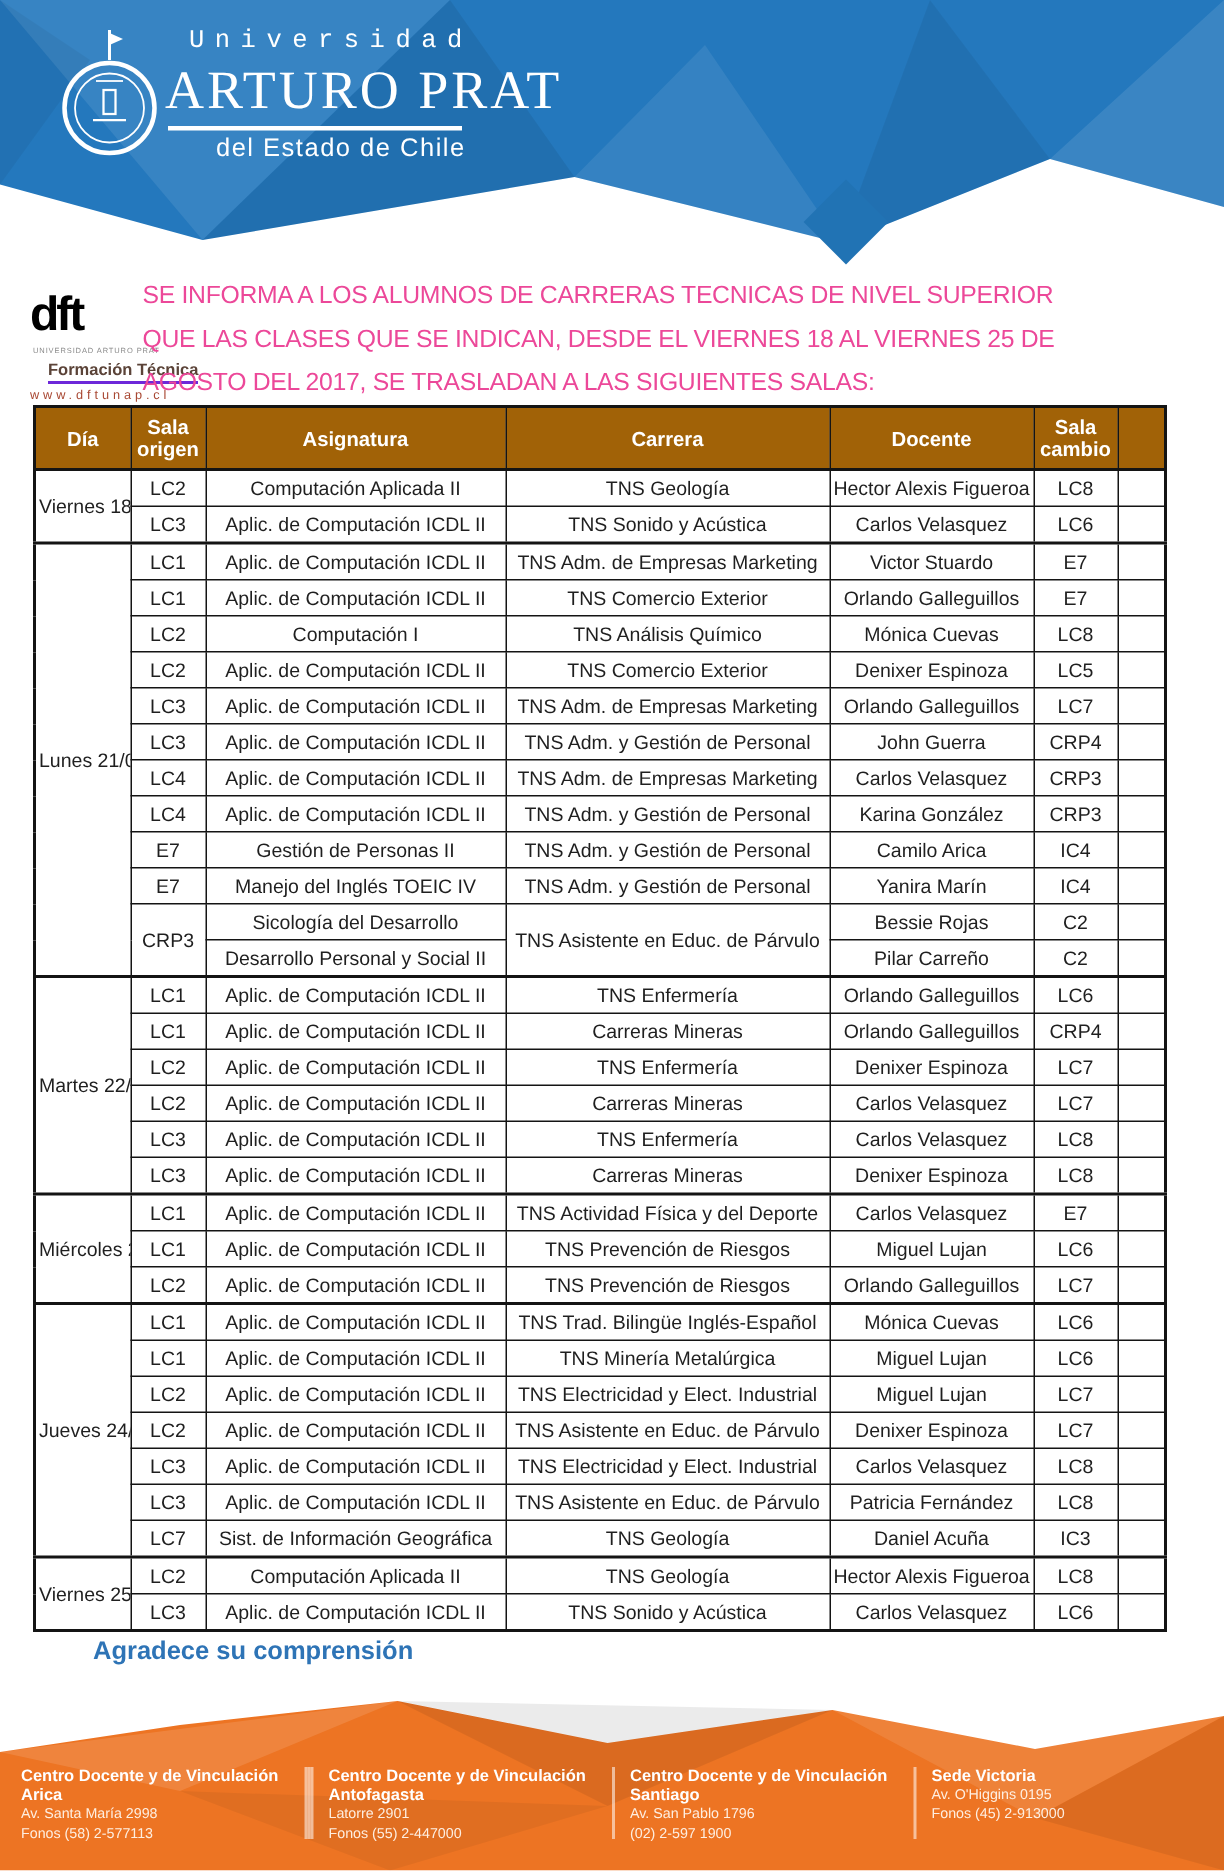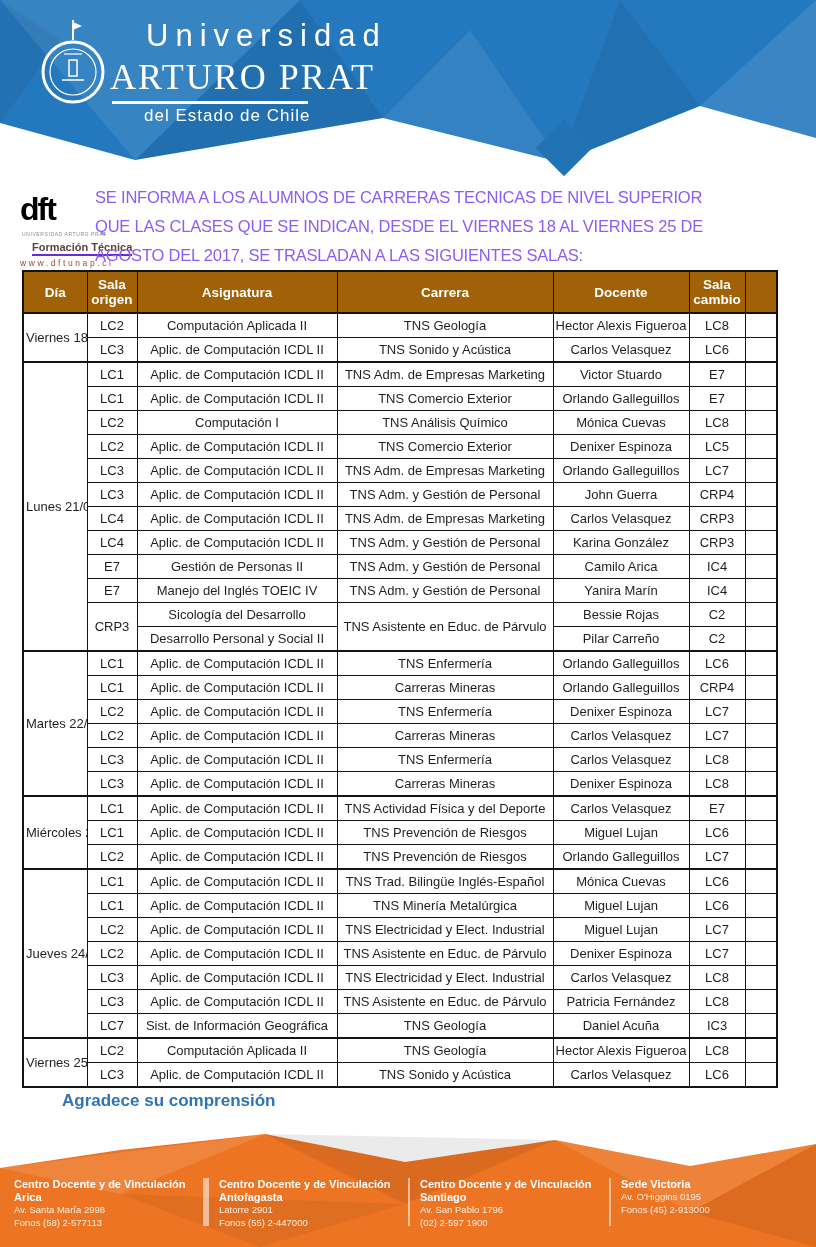--- a/index.html
+++ b/index.html
@@ -6,42 +6,42 @@
   body{
     width:816px;height:1247px;position:relative;overflow:hidden;
     background:#ffffff;font-family:"Liberation Sans", sans-serif;
   }
   
   .banner{position:absolute;left:0;top:0;width:816px;height:185px;}
   .banner svg{display:block;}
   .seal{position:absolute;left:34px;top:10px;width:78px;height:108px;color:#fff;}
   .wordmark{position:absolute;left:110px;top:18px;color:#fff;}
   .wm-universidad{
-    font-family:Liberation Sans, sans-serif;font-size:31px;letter-spacing:7px;
-    margin-left:36px;
+    font-family:Liberation Mono, monospace;font-size:17px;letter-spacing:7px;
+    margin-left:16px;
   }
   .wm-arturoprat{
     font-family:"Liberation Serif", serif;font-size:36px;letter-spacing:2px;
     margin-top:2px;
   }
   .wm-rule{width:196px;height:3px;background:#fff;margin:3px 0 2px 2px;}
   .wm-estado{font-size:17px;letter-spacing:1px;margin-left:34px;}
   .banner-diamond{
     position:absolute;left:544px;top:128px;width:40px;height:40px;
     background:#2173B4;transform:rotate(45deg);
   }
   
   .intro{position:absolute;left:0;top:180px;width:816px;}
   .dft{position:absolute;left:20px;top:8px;width:130px;}
   .dft-acronym{font-weight:bold;font-size:32px;line-height:42px;color:#000000;letter-spacing:-2px;}
   .dft-tiny{font-size:5px;color:#8a8a8a;letter-spacing:.6px;margin:1px 0 0 2px;white-space:nowrap;}
   .dft-name{font-weight:bold;font-size:11px;color:#5b4338;border-bottom:2px solid #6d28d9;
     display:inline-block;padding-bottom:1px;margin-left:12px;}
   .dft-web{font-size:8.5px;letter-spacing:2.6px;color:#a84732;margin-top:2px;}
-  .announce{position:absolute;left:95px;top:3px;color:#8b5cf6;
+  .announce{position:absolute;left:95px;top:3px;color:#ec4899;
     font-size:16.5px;line-height:29px;letter-spacing:-.2px;white-space:nowrap;}
   
   .tablewrap{position:absolute;left:22px;top:270px;}
   table.sched{border-collapse:collapse;table-layout:fixed;width:754px;border:2px solid #141414;}
   table.sched th{
     background:#a16207;color:#fff;font-weight:bold;font-size:13.5px;line-height:15px;
     border:1px solid #141414;height:38px;padding:1px 2px;text-align:center;
   }
   table.sched td{
     border:1px solid #141414;height:23px;font-size:13px;color:#1f1f1f;background:#fff;

